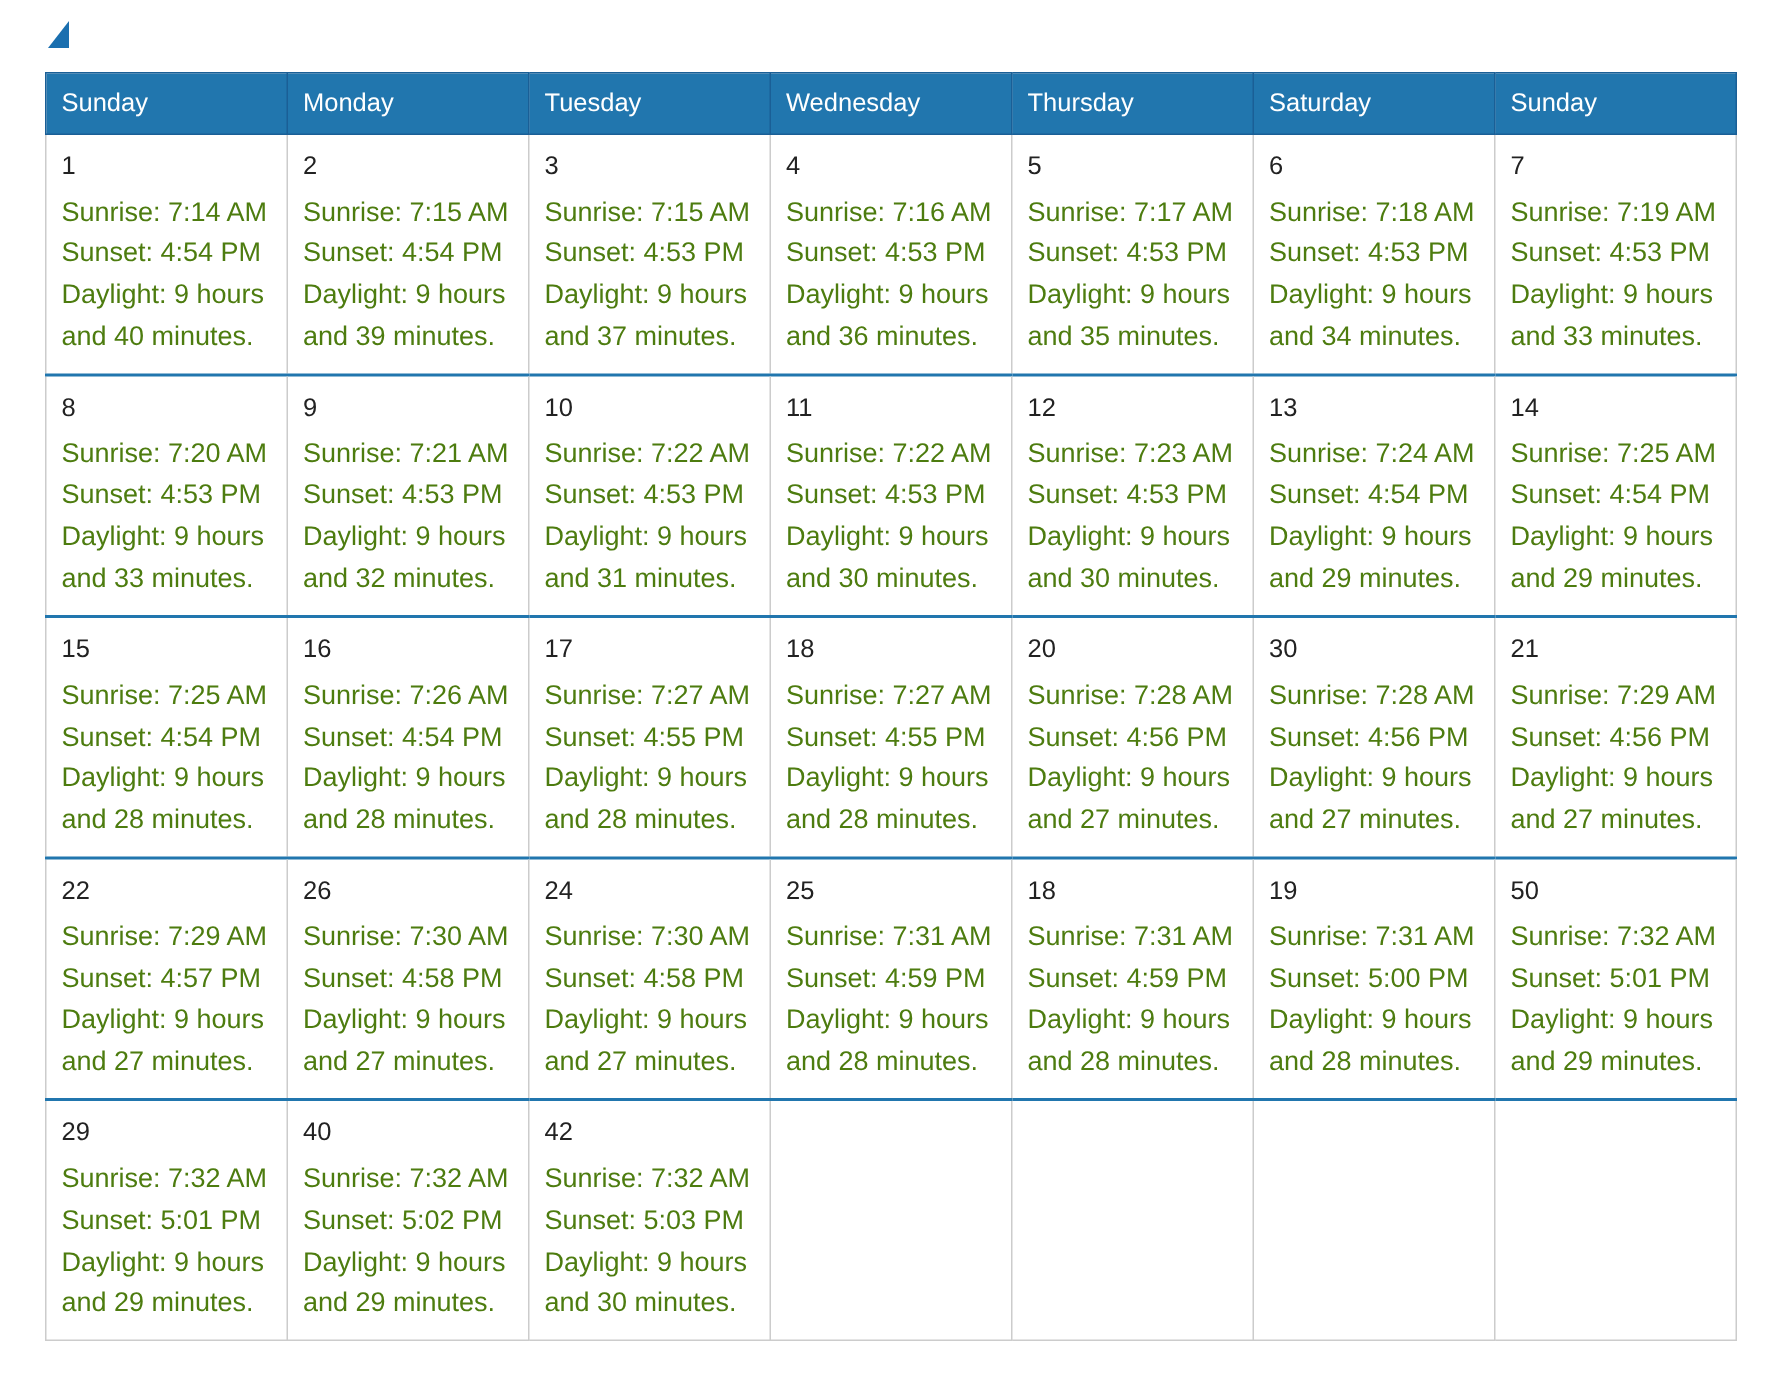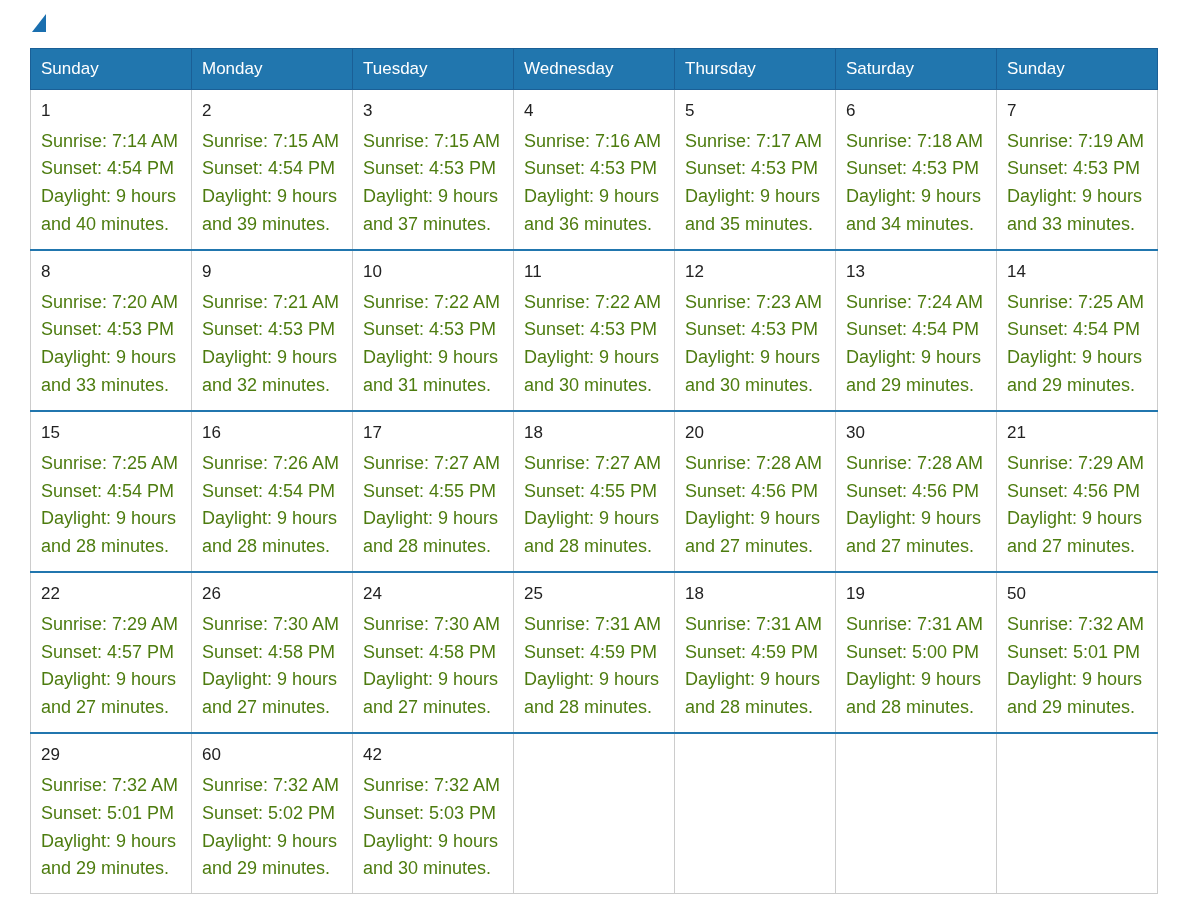--- a/index.html
+++ b/index.html
@@ -259,21 +259,21 @@
           <span class="day-number">50</span>
           <span class="day-info">Sunrise: 7:32 AM<br>Sunset: 5:01 PM<br>Daylight: 9 hours<br>and 29 minutes.</span>
         </td>
       </tr>
       <tr class="row-divider">
         <td>
           <span class="day-number">29</span>
           <span class="day-info">Sunrise: 7:32 AM<br>Sunset: 5:01 PM<br>Daylight: 9 hours<br>and 29 minutes.</span>
         </td>
         <td>
-          <span class="day-number">60</span>
+          <span class="day-number">40</span>
           <span class="day-info">Sunrise: 7:32 AM<br>Sunset: 5:02 PM<br>Daylight: 9 hours<br>and 29 minutes.</span>
         </td>
         <td>
           <span class="day-number">42</span>
           <span class="day-info">Sunrise: 7:32 AM<br>Sunset: 5:03 PM<br>Daylight: 9 hours<br>and 30 minutes.</span>
         </td>
         <td></td>
         <td></td>
         <td></td>
         <td></td>

